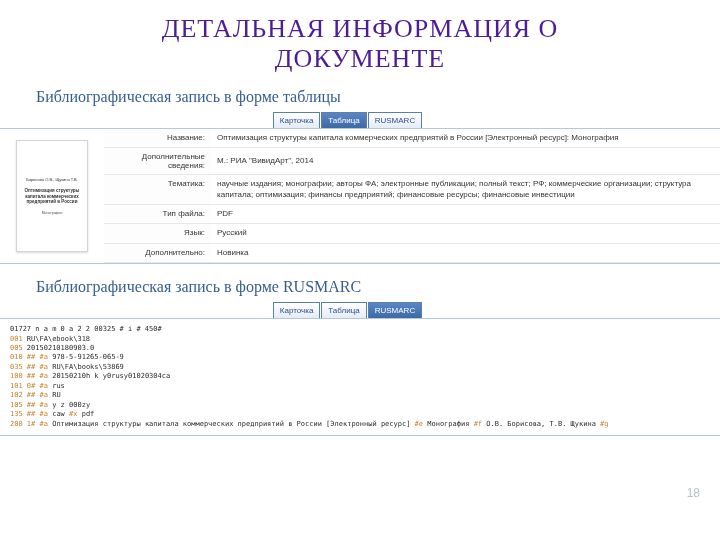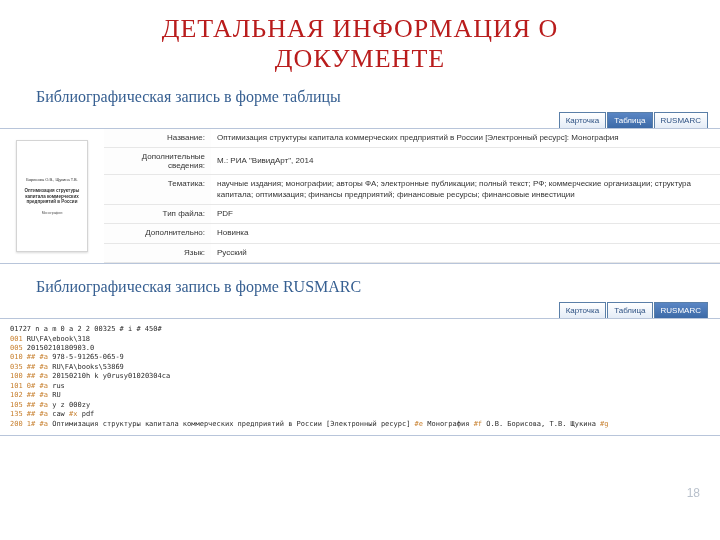--- a/index.html
+++ b/index.html
@@ -1,19 +1,19 @@
 <!DOCTYPE html>
 <html><head>
 <meta charset="utf-8">
 <style>
 html,body{margin:0;padding:0;width:720px;height:540px;background:#fff;font-family:Arial,Helvetica,sans-serif;overflow:hidden}
 .slide{width:720px;height:540px;position:relative}
-.title{font-family:"Times New Roman",serif;color:#b91c1c;text-align:center;font-size:26px;letter-spacing:1px;padding:14px 30px 0 30px;line-height:1.15}
+.title{font-family:"Times New Roman",serif;color:#4c1d95;text-align:center;font-size:26px;letter-spacing:1px;padding:14px 30px 0 30px;line-height:1.15}
 .subhead{font-family:"Times New Roman",serif;color:#365f91;font-size:16px;margin:14px 8px 6px 36px}
-.tabs{display:flex;justify-content:flex-end;padding-right:12px}
+.tabs{display:flex;justify-content:center;padding-right:26px}
 .tab{font-size:8px;padding:3px 6px;border:1px solid #5a7fa8;border-bottom:none;background:linear-gradient(#fff,#e4ecf7);color:#2d5183;margin-left:1px;cursor:pointer}
 .tab.active{background:linear-gradient(#5a86c4,#3c6aa7);color:#fff}
 .panel{border-top:1px solid #b8c5da;border-bottom:1px solid #b8c5da;background:#fff}
 .detail-row{display:flex;align-items:stretch}
 .thumb-col{width:88px;padding:8px;display:flex;align-items:center;justify-content:center}
 .thumb{width:70px;height:110px;border:1px solid #d4d4d4;box-shadow:0 1px 2px rgba(0,0,0,.15);background:#fff;display:flex;flex-direction:column;align-items:center;justify-content:center;text-align:center;color:#333}
 .thumb .tauth{font-size:4px;margin-bottom:6px}
 .thumb .ttitle{font-size:4.5px;font-weight:bold;line-height:1.2;padding:0 4px}
 .thumb .ttype{font-size:3.5px;margin-top:6px;color:#555}
 .tbl{flex:1}
@@ -64,26 +64,26 @@
               </tr>
         <tr>
                 <th>Тематика:</th>
                 <td>научные издания; монографии; авторы ФА; электронные публикации; полный текст; РФ; коммерческие организации; структура капитала; оптимизация; финансы предприятий; финансовые ресурсы; финансовые инвестиции</td>
               </tr>
         <tr>
                 <th>Тип файла:</th>
                 <td>PDF</td>
               </tr>
         <tr>
+                <th>Язык:</th>
+                <td>Русский</td>
+              </tr>
+        <tr>
                 <th>Дополнительно:</th>
                 <td>Новинка</td>
-              </tr>
-        <tr>
-                <th>Язык:</th>
-                <td>Русский</td>
               </tr>
       </tbody>
           </table>
     </div>
   </div>
 </div>
 
 <div class="subhead">Библиографическая запись в форме RUSMARC</div>
 
 <div class="tabs">

